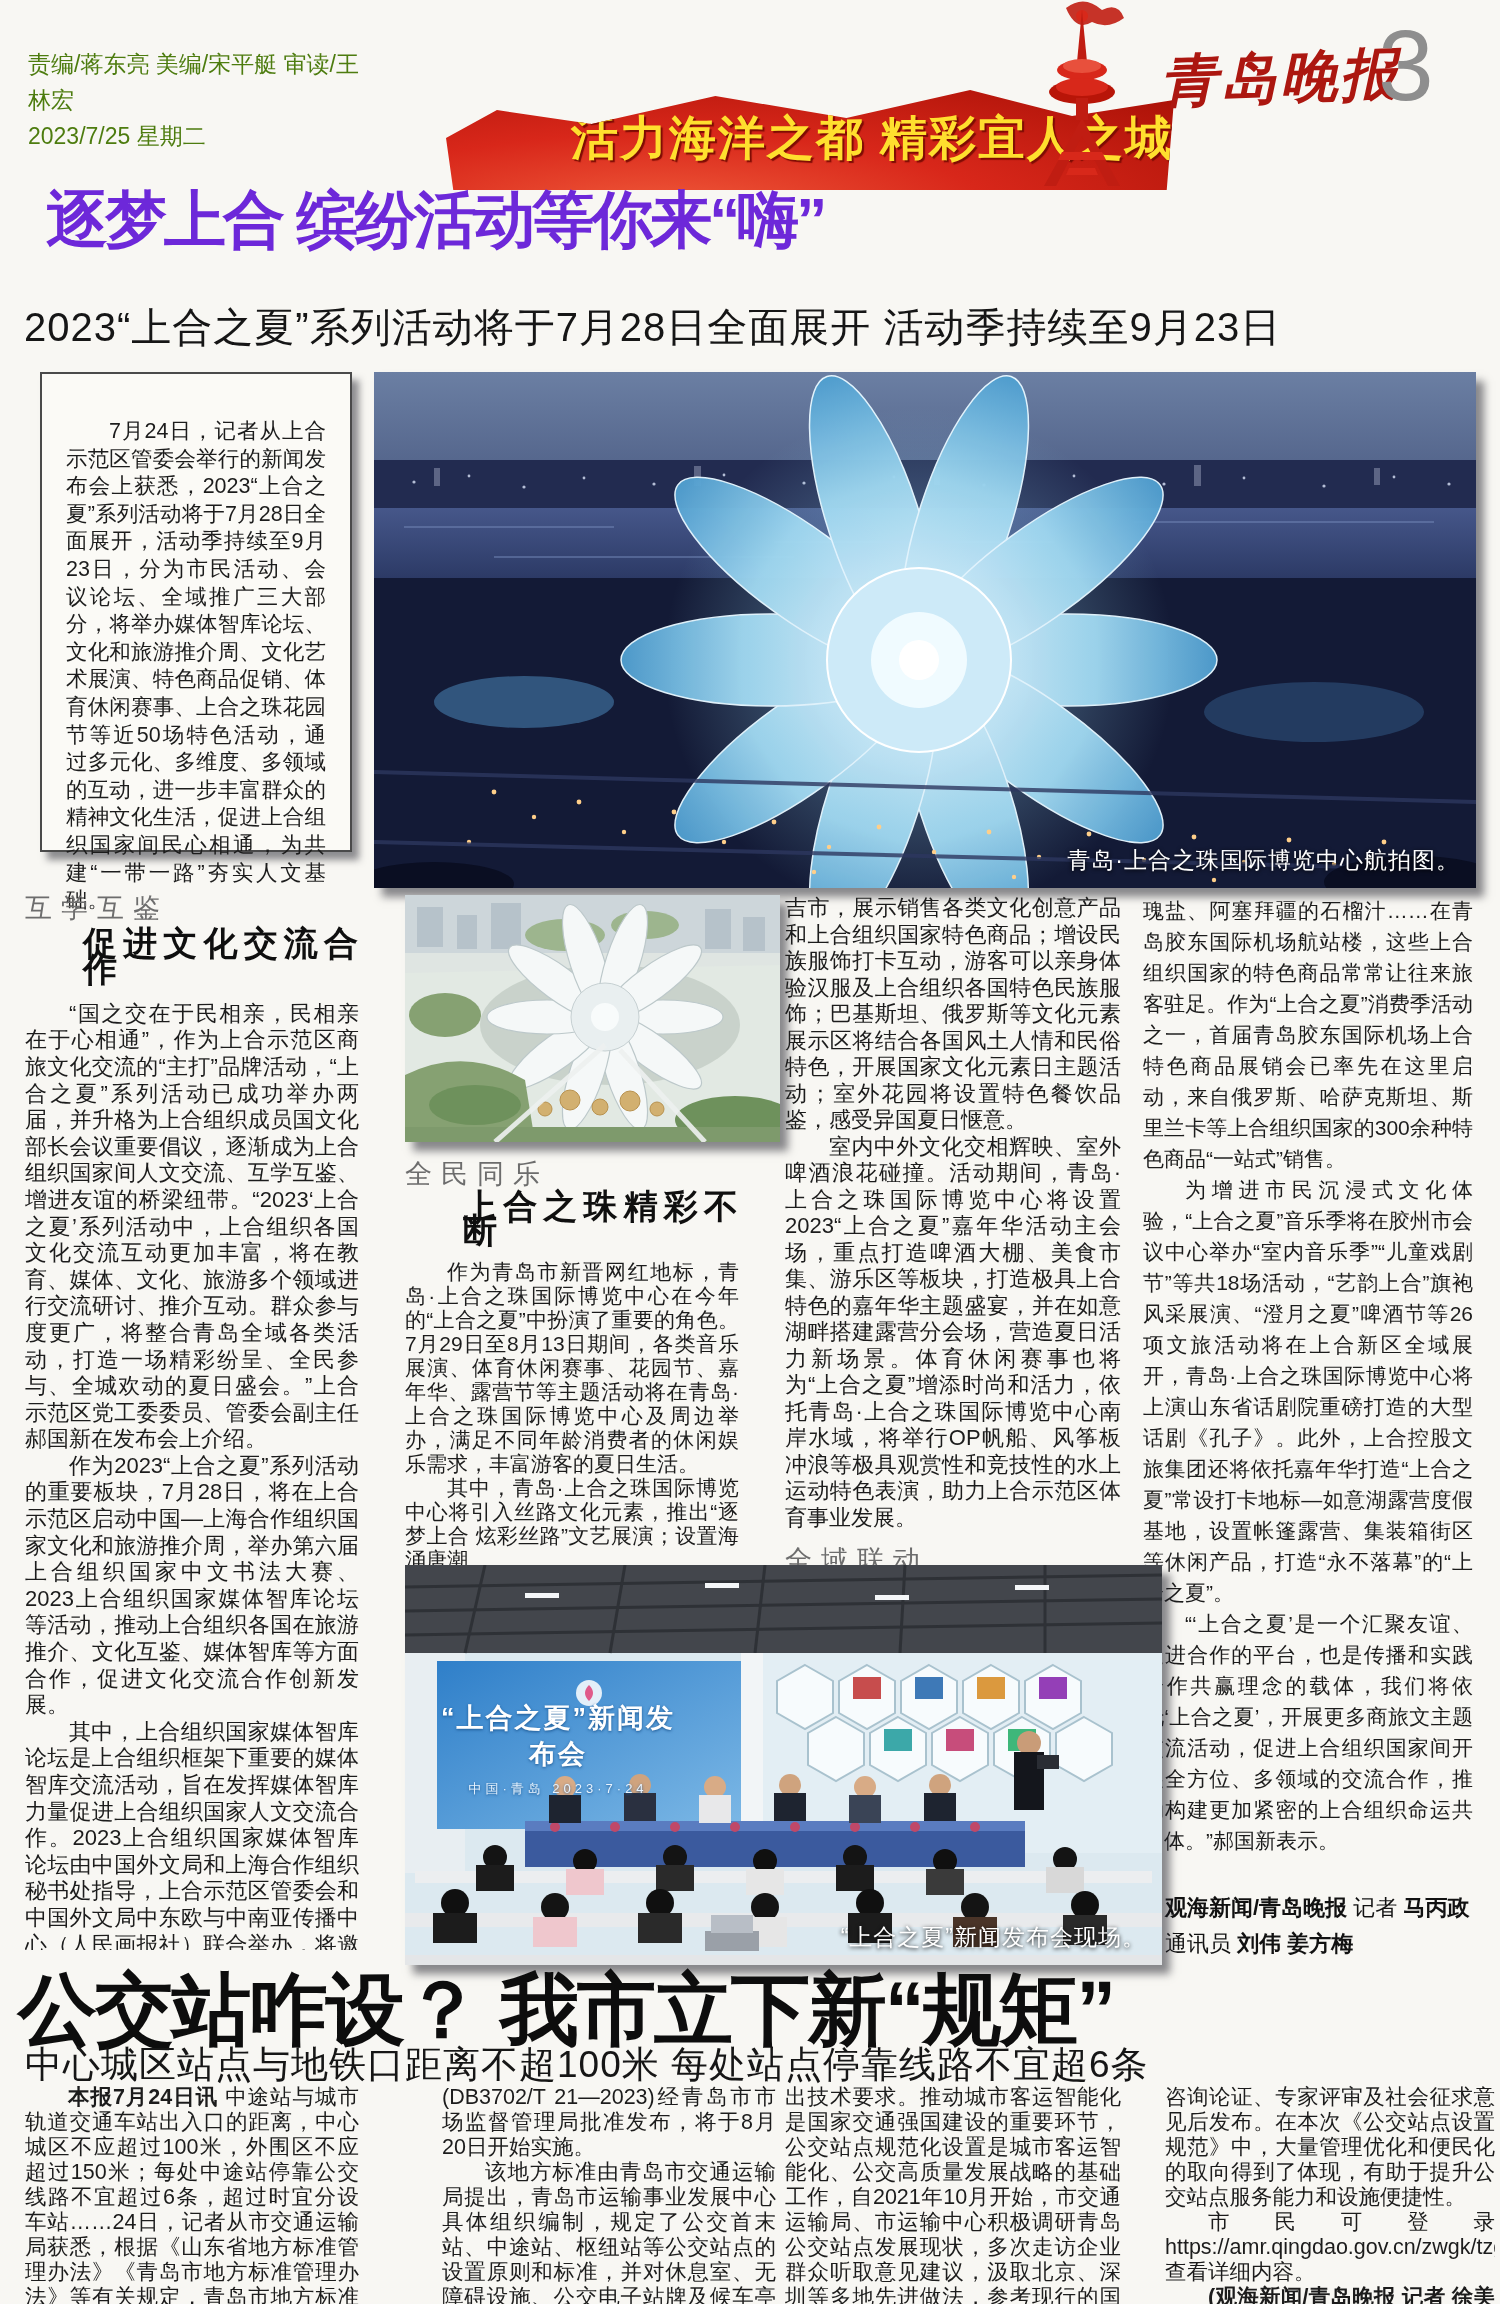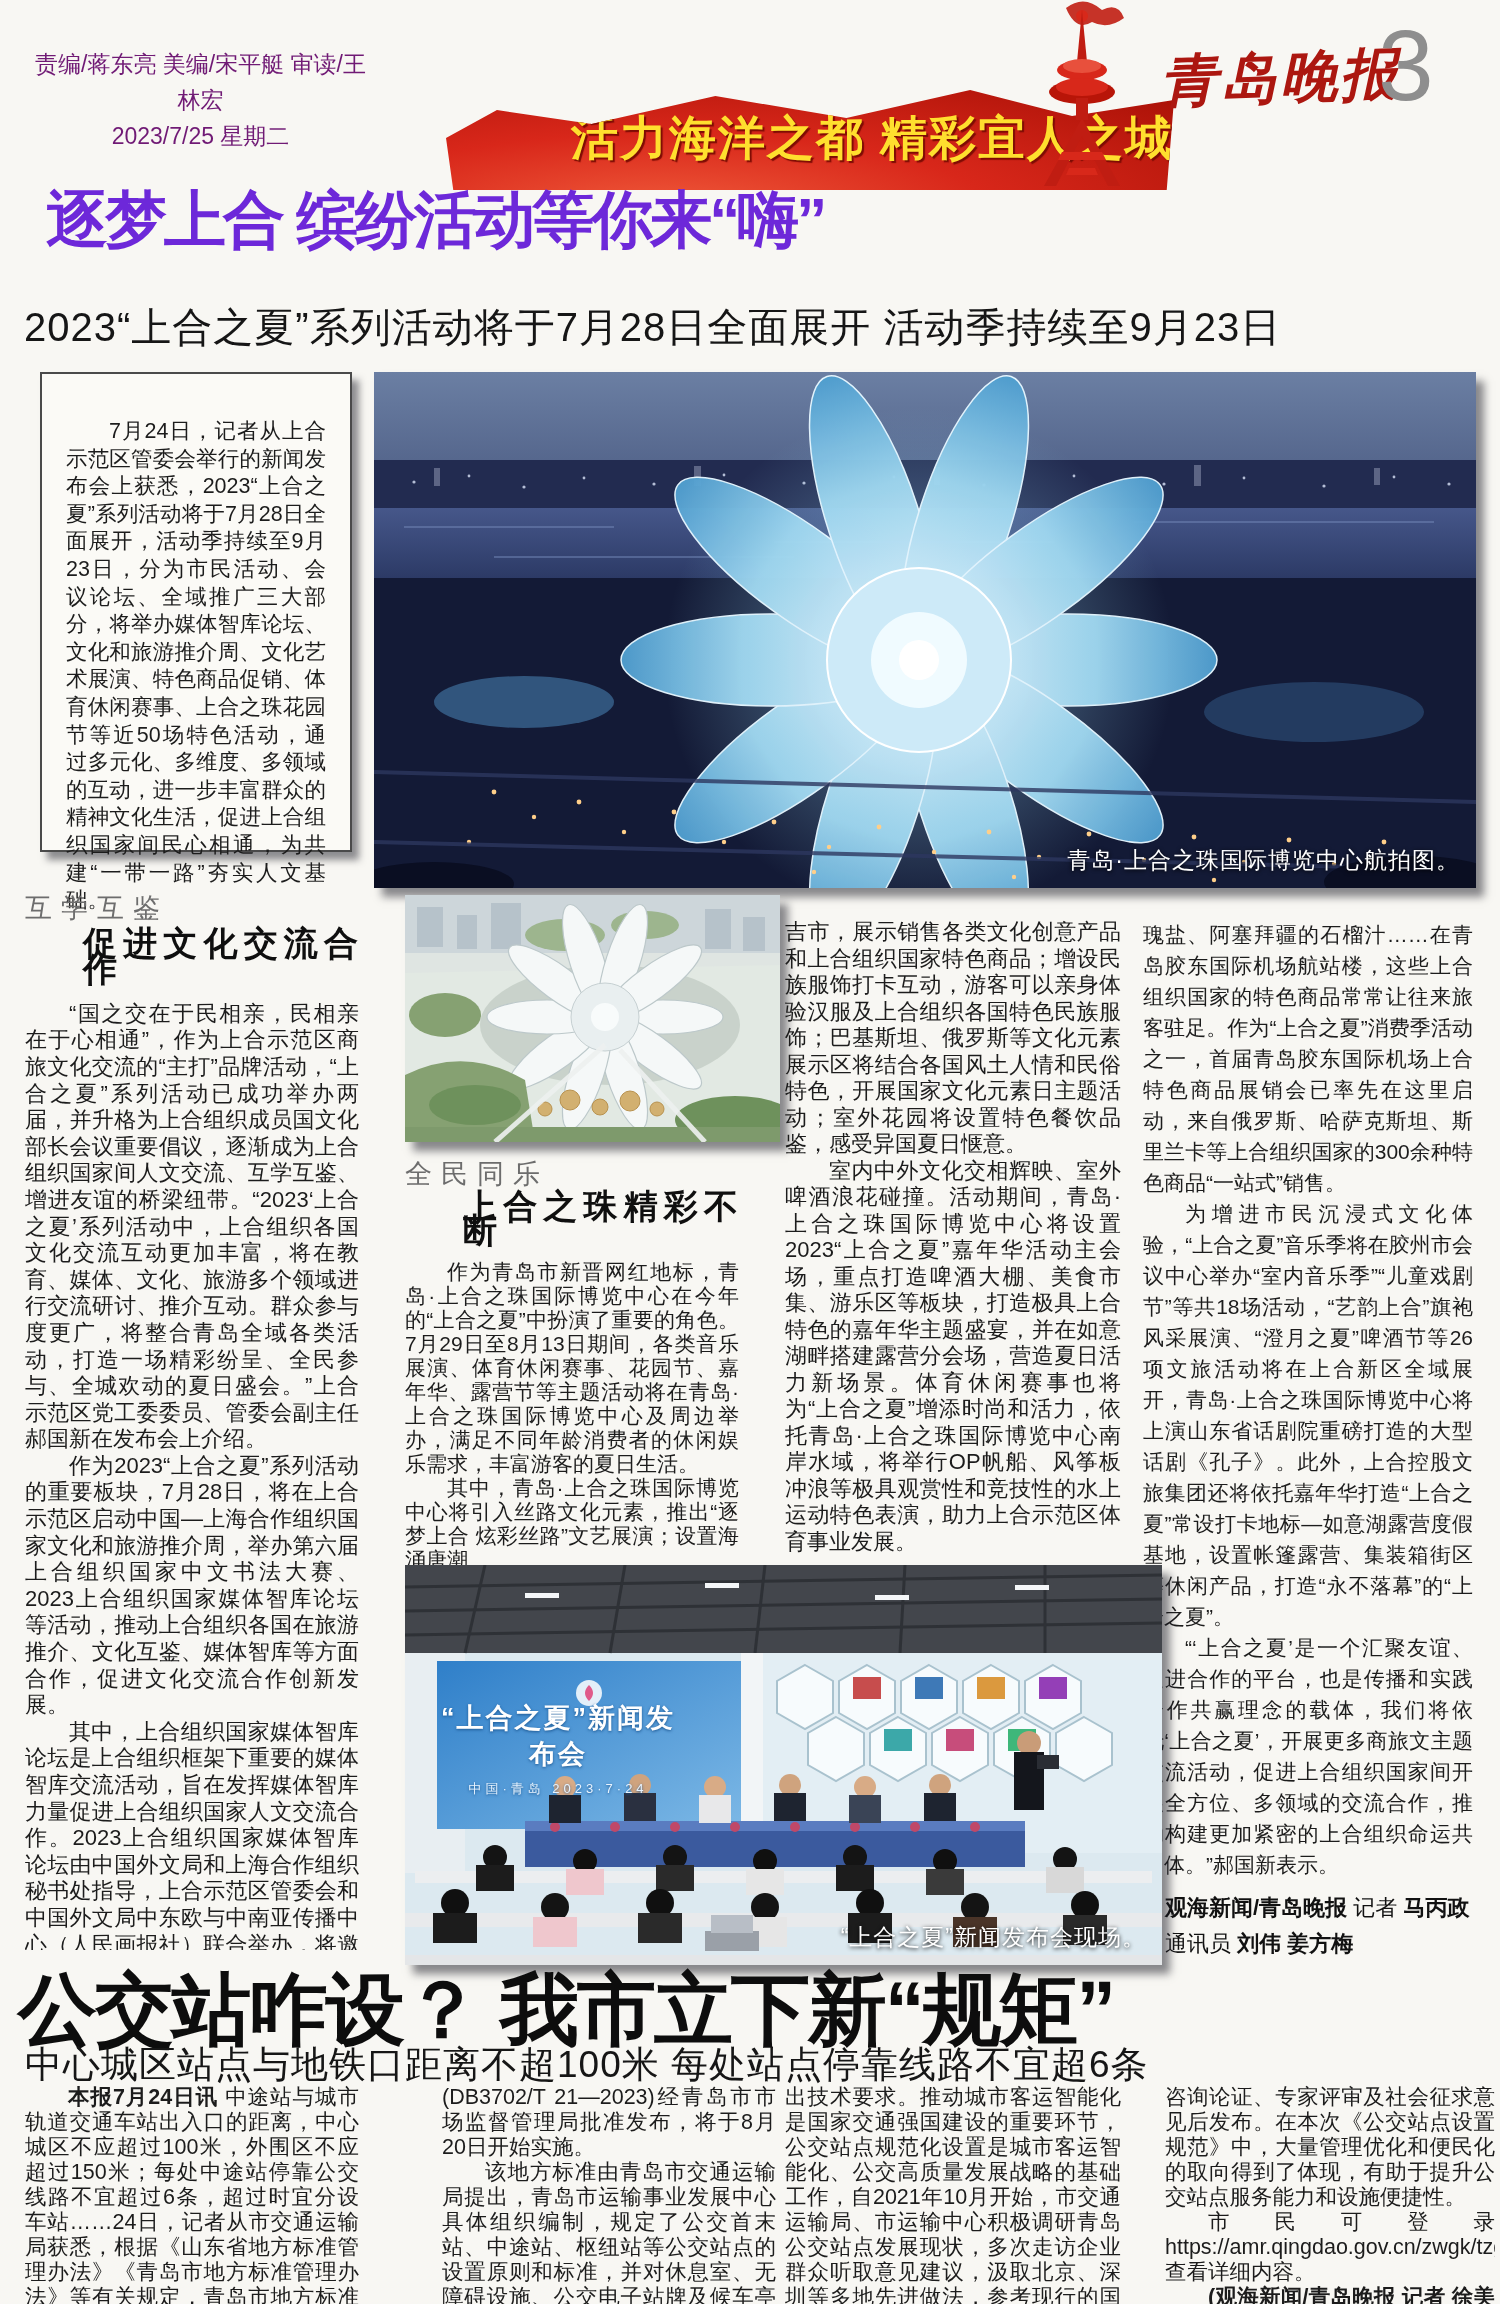--- a/index.html
+++ b/index.html
@@ -1,21 +1,21 @@
 <!DOCTYPE html>
 <html><head>
 <meta charset="utf-8">
 <style>
   html,body{margin:0;padding:0;background:#555;}
   #page{position:relative;width:1500px;height:2304px;background:#f8f7f3;overflow:hidden;
         font-family:"Liberation Sans","DejaVu Sans",sans-serif;color:#1c1c1c;margin:0 auto;}
   .abs{position:absolute;}
 
   
-  .credits{left:28px;top:46px;width:345px;text-align:center;font-size:23px;line-height:36px;color:#701a75;}
+  .credits{left:28px;top:46px;width:345px;text-align:left;font-size:23px;line-height:36px;color:#4d7c0f;}
   .banner{left:446px;top:90px;width:728px;height:100px;
           background:radial-gradient(ellipse at 30% 120%,#f05a3a 0%,#d8271a 45%,#a81006 100%);
           clip-path:polygon(0 48%,7% 20%,20% 34%,37% 6%,55% 28%,72% 0,86% 26%,100% 10%,99% 100%,1% 100%);
           display:flex;align-items:flex-end;justify-content:flex-end;padding-bottom:20px;box-sizing:border-box;}
   .banner-text{font-size:47px;font-weight:bold;color:#ffdf2e;letter-spacing:2px;
                text-shadow:2px 2px 1px #7e0c04;}
   .masthead{left:1160px;top:40px;font-family:"DejaVu Serif","Liberation Serif",serif;font-style:italic;
             font-weight:bold;font-size:57px;color:#ac1710;transform:rotate(-2deg);letter-spacing:3px;}
   .pagenum{left:1378px;top:8px;font-size:100px;color:#8e8e8e;font-family:"Liberation Sans",sans-serif;}
 
@@ -28,21 +28,21 @@
             box-shadow:7px 8px 7px rgba(35,35,45,.5);box-sizing:border-box;padding:44px 24px;
             font-size:21.5px;line-height:27.6px;}
   .photo{box-shadow:8px 9px 8px rgba(25,25,35,.5);overflow:hidden;}
   .bigphoto{left:374px;top:372px;width:1102px;height:516px;background:#141a33;}
   .photocap{position:absolute;right:16px;bottom:12px;color:#ffffff;font-size:23px;letter-spacing:1px;
             text-shadow:0 1px 4px #000;}
 
   
   .col{top:895px;text-align:justify;}
   .col p{margin:0;text-indent:2em;}
-  .col p.ni{text-indent:0;margin-top:24px;}
+  .col p.ni{text-indent:0;}
   .col1{left:25px;width:334px;height:1055px;overflow:hidden;font-size:22px;line-height:26.6px;}
   .col2{left:405px;width:334px;font-size:21px;line-height:24px;}
   .col3{left:785px;width:336px;font-size:22px;line-height:26.5px;}
   .col4{left:1143px;width:330px;height:985px;overflow:hidden;font-size:21px;line-height:31px;}
   .kicker{font-size:27px;color:#6d6d6d;letter-spacing:9px;font-weight:normal;}
   .sechead{font-size:34px;font-weight:bold;color:#0f0f0f;letter-spacing:1px;margin:8px 0 18px 58px;}
   .col2 .kicker{margin-top:2px;}
   .col3 .kicker{margin-top:16px;}
   .aerialphoto{width:375px;height:247px;background:#dfe7e2;margin-bottom:20px;position:relative;}
   .confphoto{left:405px;top:1565px;width:757px;height:400px;background:#cfe0ea;}

